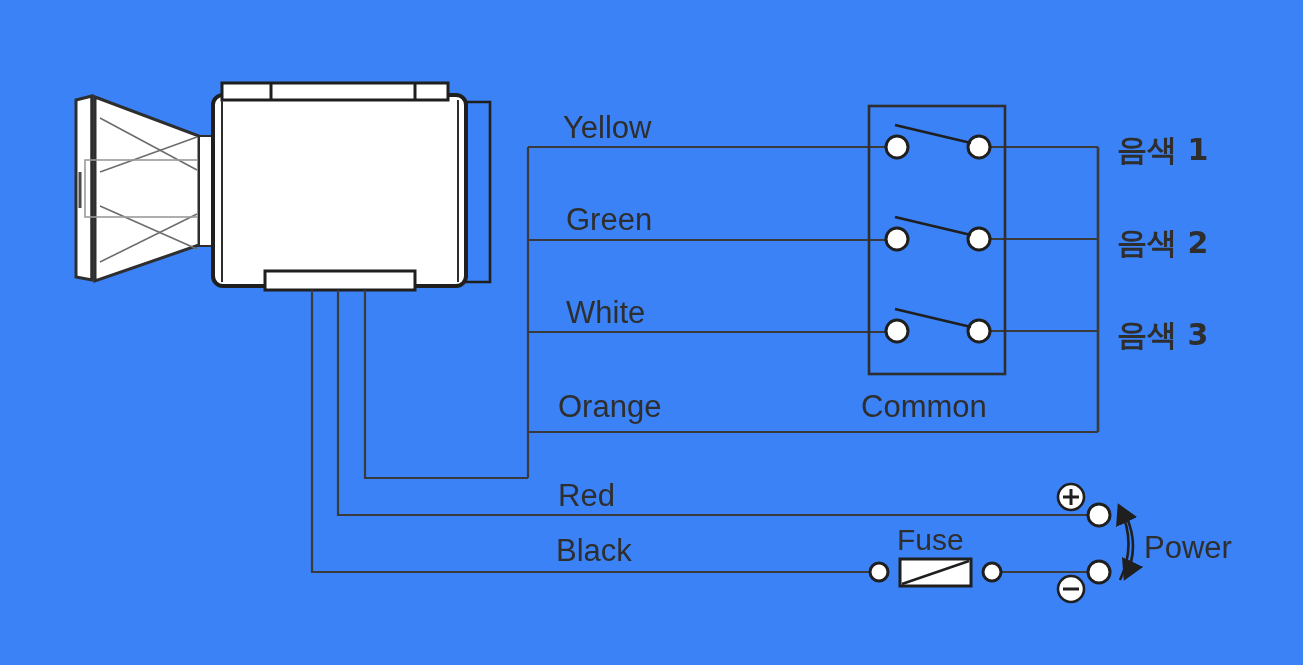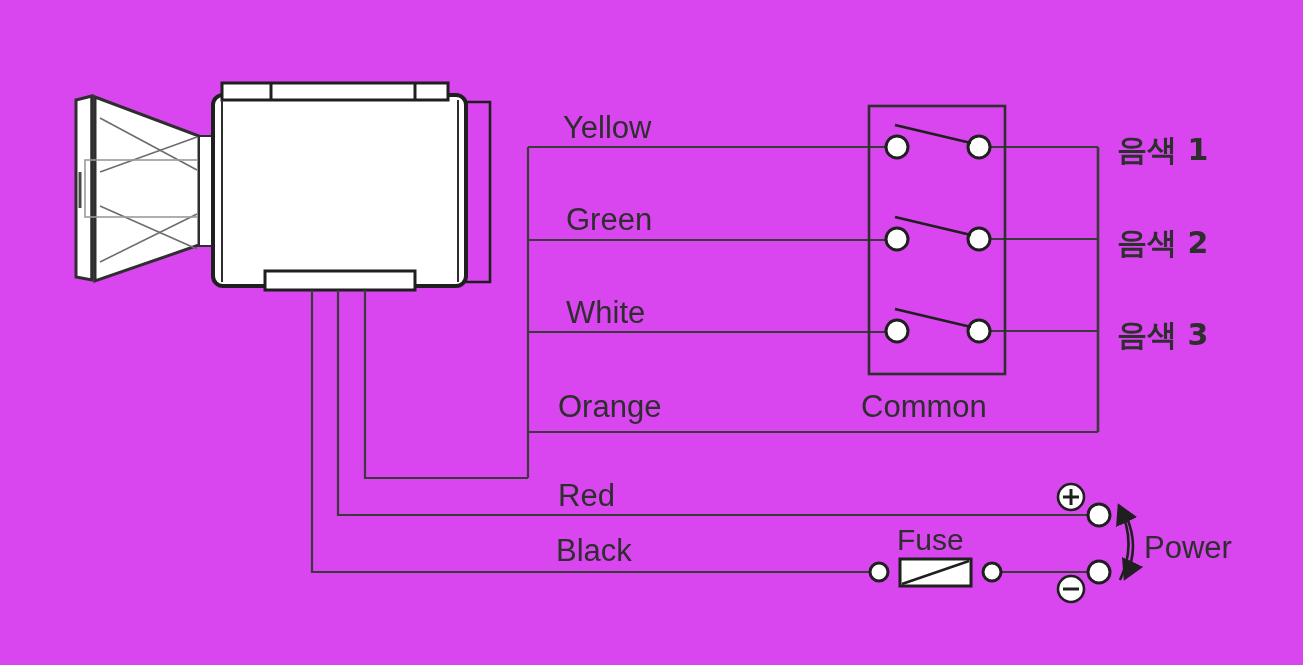--- a/index.html
+++ b/index.html
@@ -7,21 +7,21 @@
     padding: 0;
     background: #ffffff;
   }
   body {
     font-family: "Liberation Sans", "DejaVu Sans", sans-serif;
   }
   #diagram-root {
     position: relative;
     width: 1303px;
     height: 665px;
-    background: #d946ef;
+    background: #3b82f6;
     overflow: hidden;
   }
   #diagram-svg {
     position: absolute;
     top: 0;
     left: 0;
     width: 1303px;
     height: 665px;
   }
   .wire-label {

